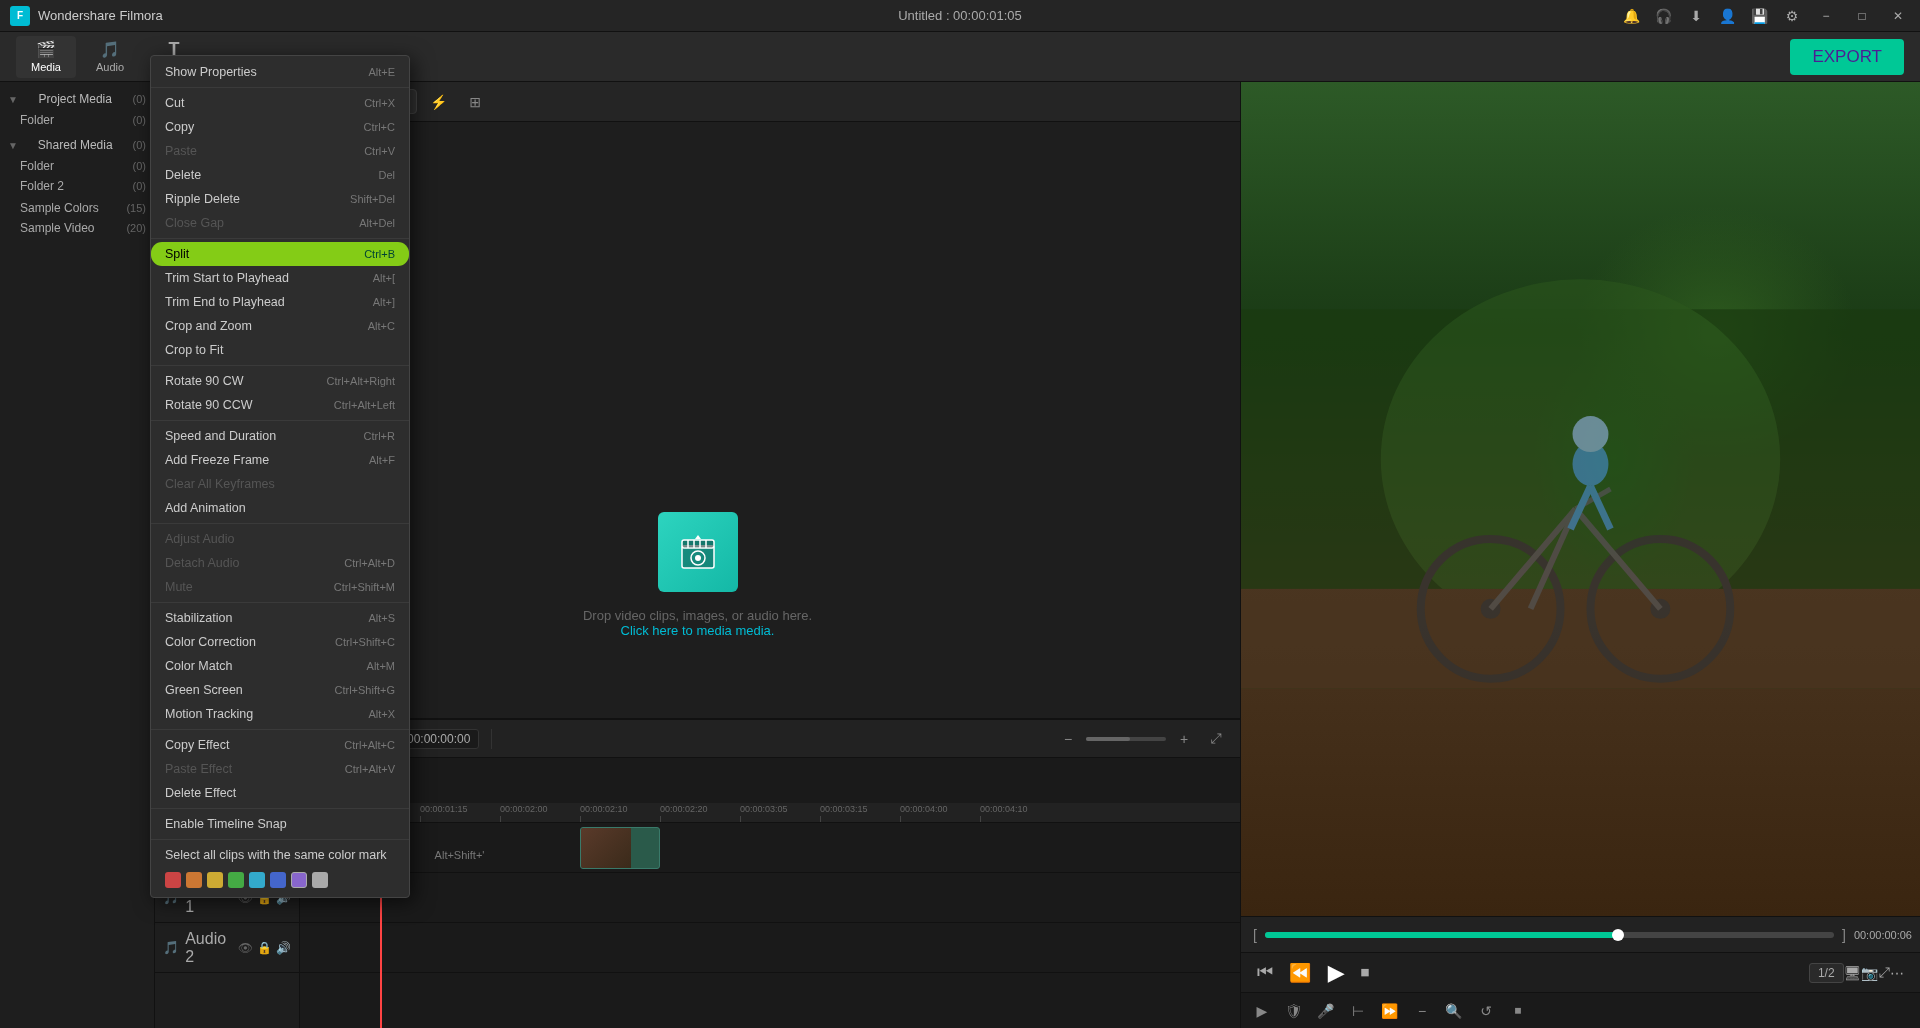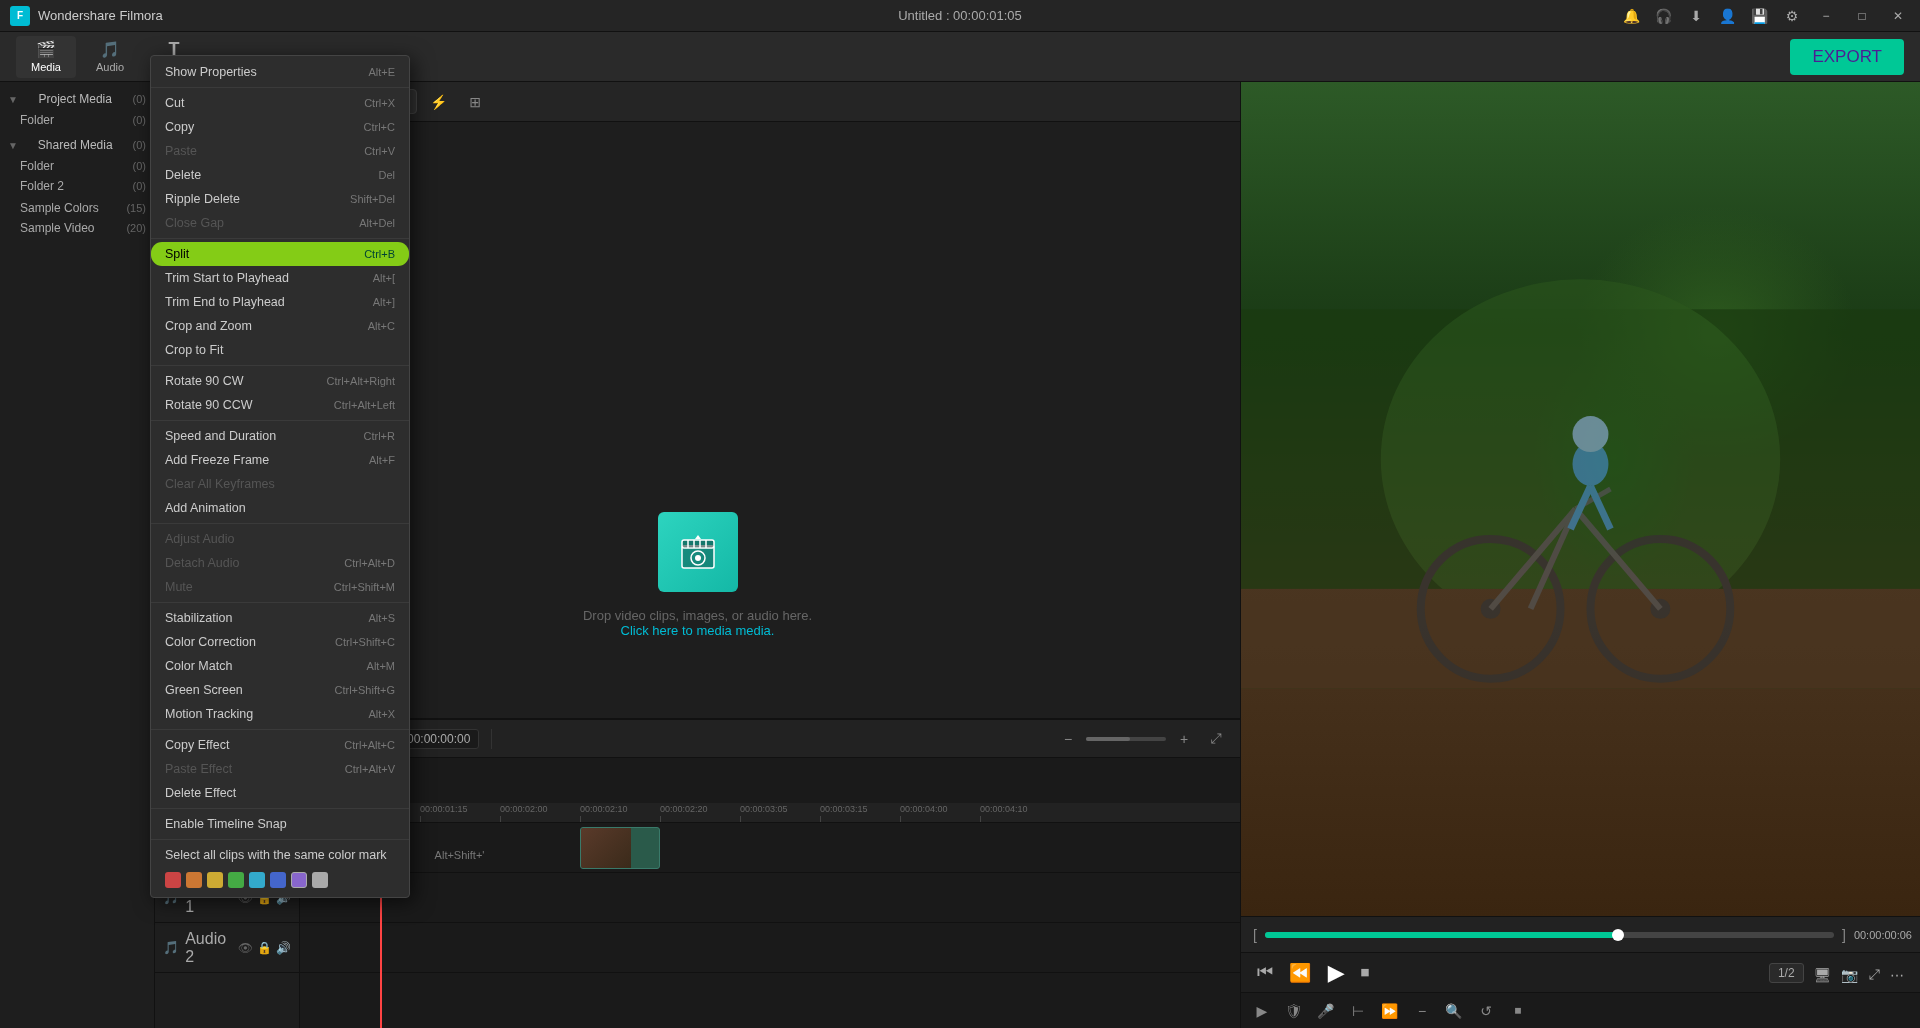--- a/index.html
+++ b/index.html
@@ -340,22 +340,21 @@
     .play-ctrl {
       color: #aaa;
       font-size: 18px;
       cursor: pointer;
     }
     #play-btn { font-size: 22px; color: #fff; }
 
     .playbar-right {
       margin-left: auto;
       display: flex;
-      align-items: flex-end;
-      gap: 10px;
+      align-items: center;
       color: #888;
     }
     .playbar-ratio {
       color: #aaa;
       font-size: 12px;
       background: #2a2a2a;
       border: 1px solid #444;
       border-radius: 3px;
       padding: 2px 8px;
     }

